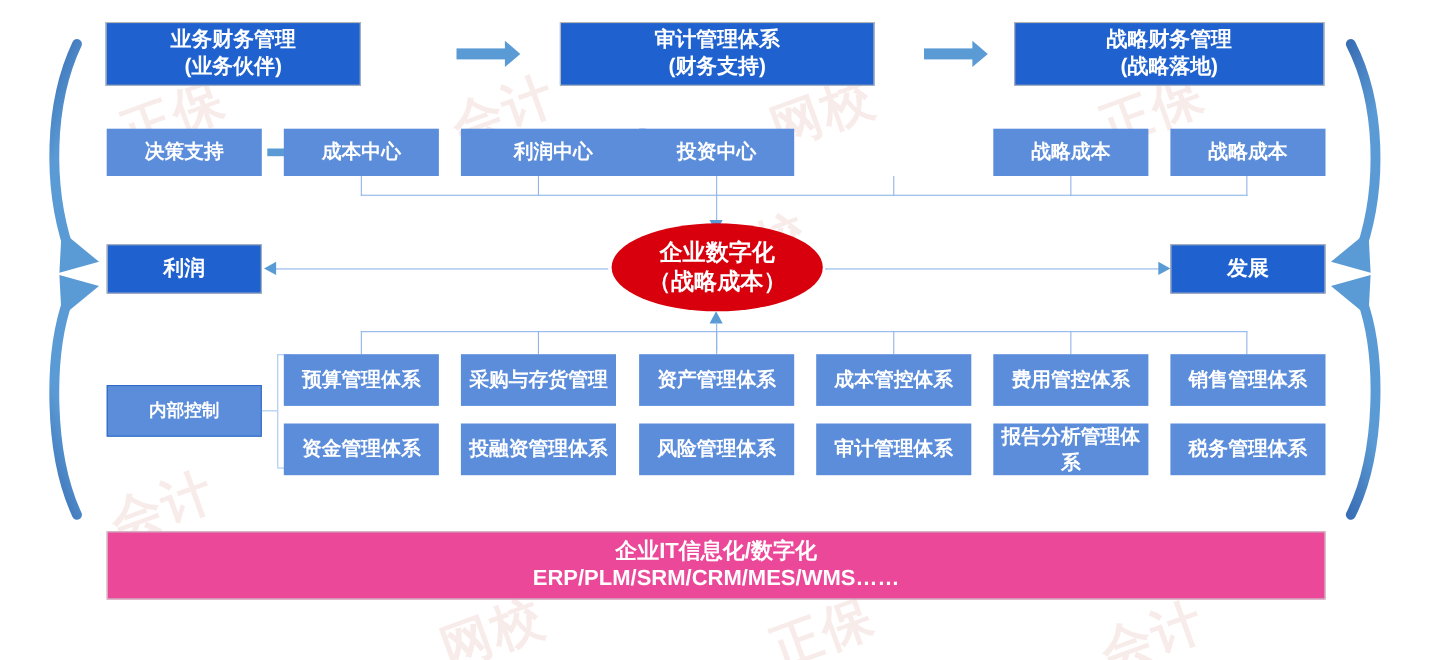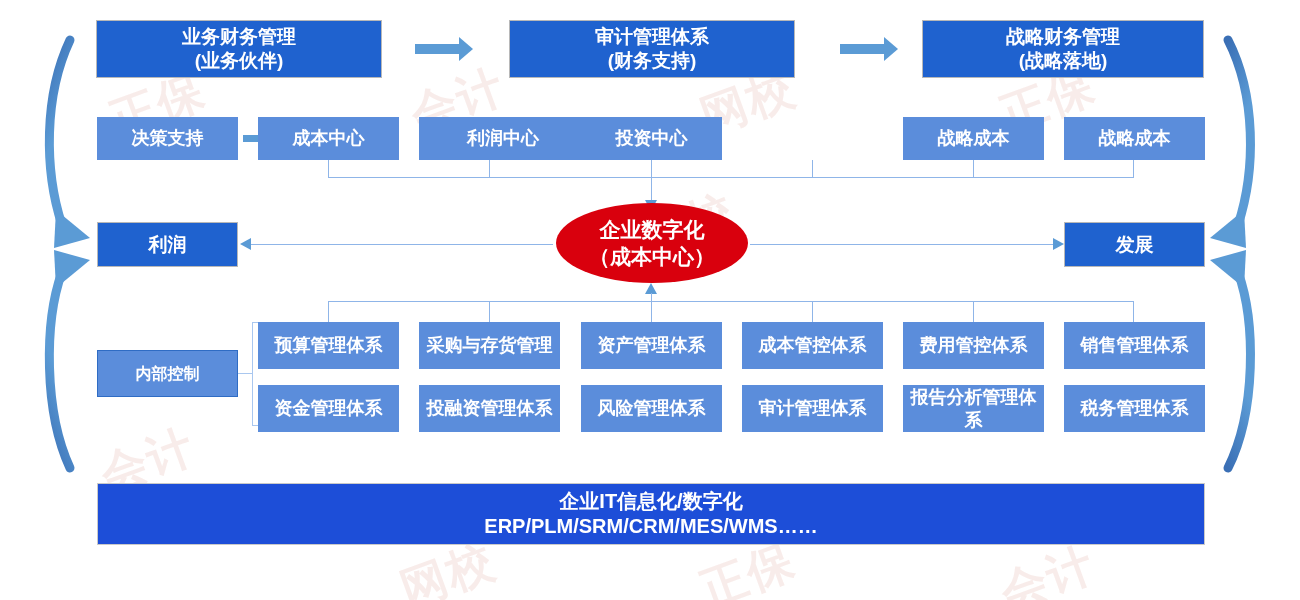--- a/index.html
+++ b/index.html
@@ -17,21 +17,21 @@
       letter-spacing:2px;user-select:none;pointer-events:none;
       transform:rotate(-20deg);white-space:nowrap;}
 
   
   .box{position:absolute;box-sizing:border-box;display:flex;align-items:center;
        justify-content:center;text-align:center;color:#ffffff;font-weight:700;
        line-height:1.25;}
   .box-dark{background:#1f62cf;border:1px solid #b8b8b8;font-size:19px;}
   .box-mid{background:#5b8ddb;font-size:18px;}
   .box-mid-b{background:#5b8ddb;border:1px solid #2f6cc4;font-size:16px;}
-  .box-bottom{background:#1d4ed8;border:1px solid #c9c9c9;font-size:20px;font-weight:700;}
+  .box-bottom{background:#ec4899;border:1px solid #c9c9c9;font-size:20px;font-weight:700;}
 
   .lbl{display:block;}
 
   
   .hdr-arrow{position:absolute;height:10px;background:#5b9bd5;}
   .hdr-arrow:after{content:"";position:absolute;right:-13px;top:-7px;
      border-left:14px solid #5b9bd5;border-top:12px solid transparent;
      border-bottom:12px solid transparent;}
 
   
@@ -99,21 +99,21 @@
     <path d="M 70,468 C 44,412 44,322 62,272" stroke="url(#gradL2)" stroke-width="9" fill="none" stroke-linecap="round"></path>
     <polygon points="56,288 90,260 54,250" fill="#5b9bd5"></polygon>
 
     <path d="M 1228,40 C 1256,95 1256,170 1238,225" stroke="url(#gradL1)" stroke-width="9" fill="none" stroke-linecap="round"></path>
     <polygon points="1244,210 1210,238 1246,248" fill="#5b9bd5"></polygon>
 
     <path d="M 1228,468 C 1256,412 1256,322 1238,272" stroke="url(#gradL2)" stroke-width="9" fill="none" stroke-linecap="round"></path>
     <polygon points="1244,288 1210,260 1246,250" fill="#5b9bd5"></polygon>
   </svg>
 
-  <div class="box box-dark" style="left:96px;top:20px;width:286px;height:58px;">
+  <div class="box box-dark" style="left:96px;top:20px;width:232px;height:58px;">
     <div>
       <span class="lbl">业务财务管理</span>
       <span class="lbl">(业务伙伴)</span>
     </div>
   </div>
 
   <div class="hdr-arrow" style="left:415px;top:44px;width:45px;"></div>
 
   <div class="box box-dark" style="left:509px;top:20px;width:286px;height:58px;">
     <div>
@@ -157,21 +157,21 @@
   <div class="ln-v" style="left:651px;top:160px;height:18px;"></div>
   <div class="ln-v" style="left:812px;top:160px;height:18px;"></div>
   <div class="ln-v" style="left:973px;top:160px;height:18px;"></div>
   <div class="ln-v" style="left:1133px;top:160px;height:18px;"></div>
   <div class="ln-h" style="left:328px;top:177px;width:806px;"></div>
   <div class="ln-v" style="left:651px;top:177px;height:26px;"></div>
   <div class="ah-down" style="left:645px;top:200px;"></div>
 
   <div class="ellipse" style="left:556px;top:203px;width:192px;height:80px;">
     <span>企业数字化</span>
-    <span>（成本中心）</span>
+    <span>（战略成本）</span>
   </div>
 
   <div class="box box-dark" style="left:97px;top:222px;width:141px;height:45px;">
     <span>利润</span>
   </div>
   <div class="ln-h" style="left:248px;top:244px;width:305px;"></div>
   <div class="ah-left" style="left:240px;top:238px;"></div>
 
   <div class="box box-dark" style="left:1064px;top:222px;width:141px;height:45px;">
     <span>发展</span>

